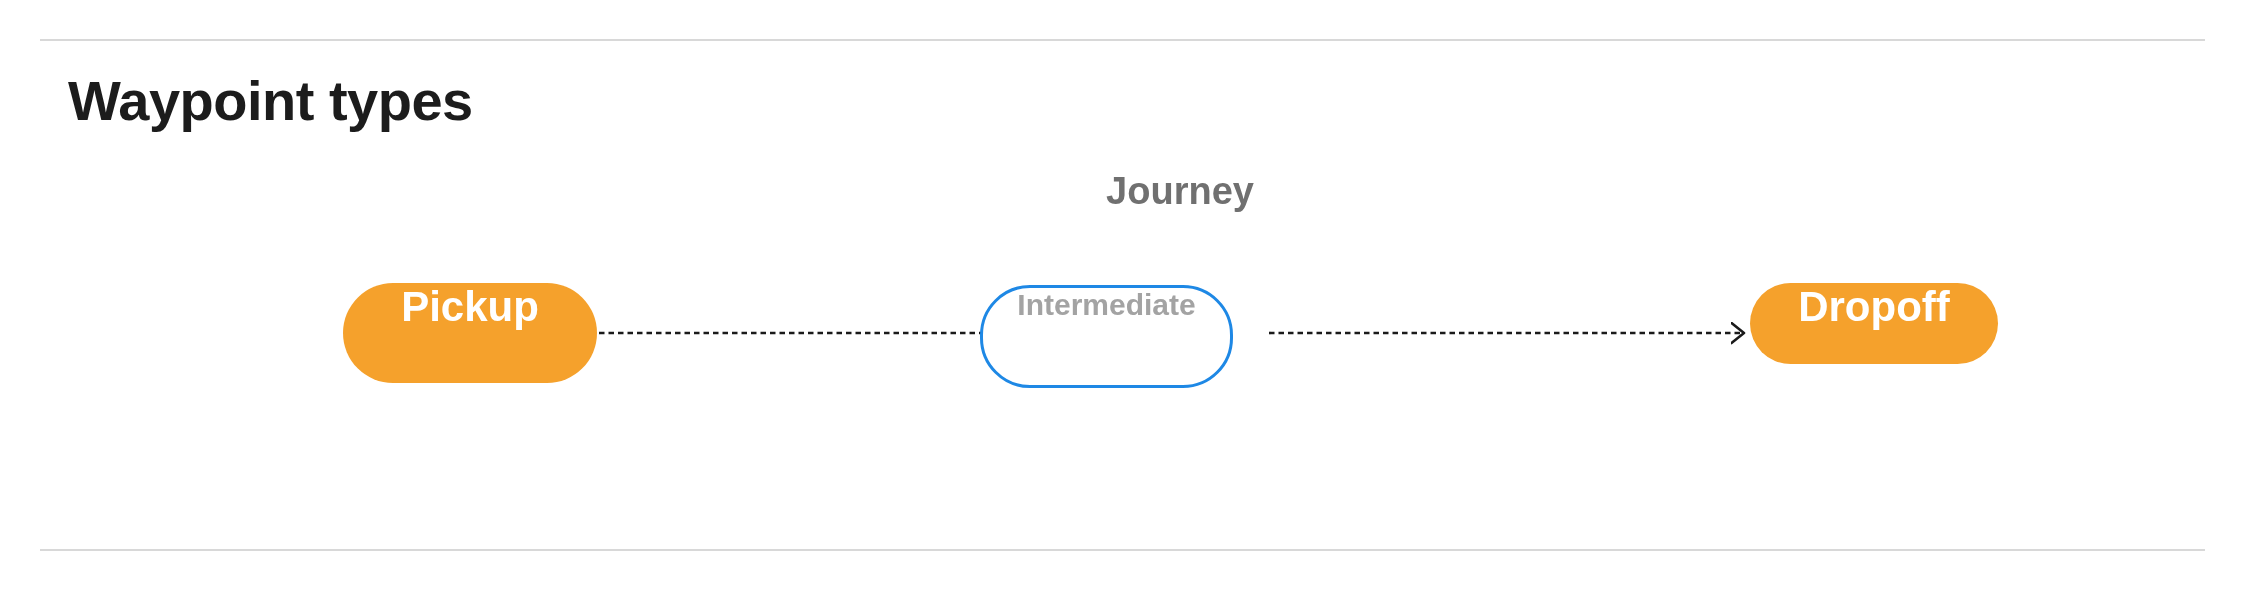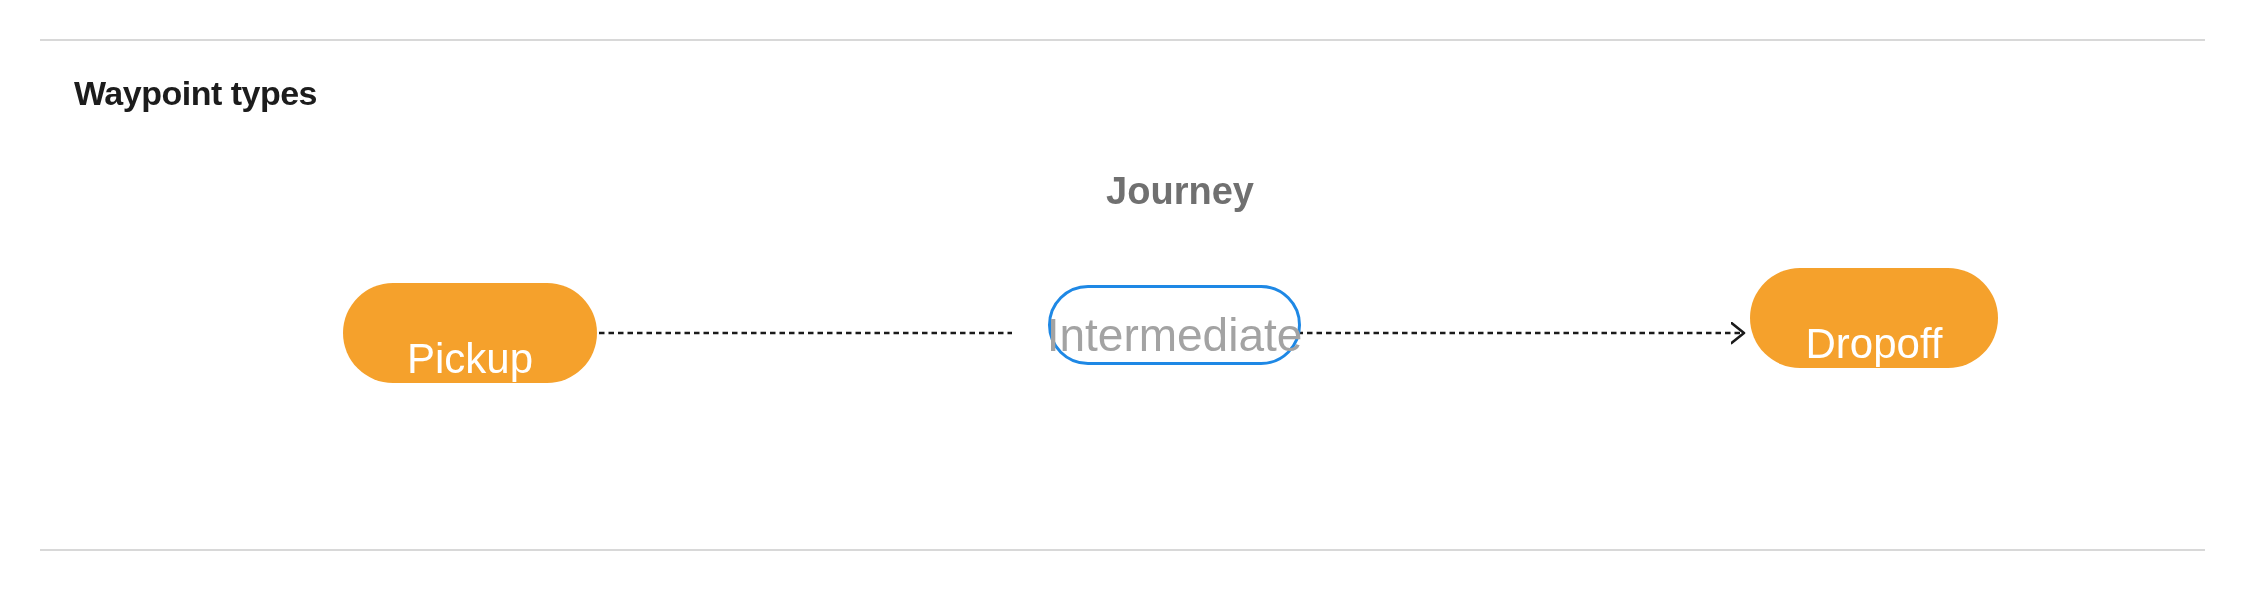--- a/index.html
+++ b/index.html
@@ -21,22 +21,22 @@
     right: 40px;
     height: 2px;
     background: var(--divider, #d8d8d8);
   }
   .divider.top { top: 39px; }
   .divider.bottom { top: 549px; }
   .heading {
     position: absolute;
     left: 64px;
     top: 64px;
-    margin: 10px;
-    font-size: 34px;
+    margin: 4px;
+    font-size: 56px;
     font-weight: 700;
     letter-spacing: -0.5px;
     color: var(--heading-text, #1c1c1c);
   }
   .journey-label {
     position: absolute;
     left: 1140px;
     top: 170px;
     transform: translateX(-50%);
     font-size: 38px;
@@ -60,44 +60,44 @@
   .arrowhead {
     stroke: var(--edge-stroke, #1a1a1a);
     stroke-width: 2.6;
     fill: none;
     stroke-linecap: round;
     stroke-linejoin: round;
   }
   .node {
     position: absolute;
     display: flex;
-    align-items: flex-end;
+    align-items: flex-start;
     justify-content: center;
-    font-weight: 400;
+    font-weight: 700;
     box-sizing: border-box;
     white-space: nowrap;
   }
   .node.terminal {
     background: var(--terminal-fill, #f5a12c);
     color: var(--terminal-text, #ffffff);
     border-radius: 52px;
     font-size: 42px;
   }
   .node.pickup  { left: 343px;  top: 283px; width: 254px; height: 100px; }
-  .node.dropoff { left: 1750px; top: 268px; width: 248px; height: 100px; }
+  .node.dropoff { left: 1750px; top: 283px; width: 248px; height: 81px; }
   .node.via {
-    left: 1048px;
+    left: 980px;
     top: 285px;
     width: 253px;
-    height: 80px;
+    height: 103px;
     background: var(--via-fill, #ffffff);
     border: 3px solid var(--via-border, #1e88e5);
     border-radius: 50px;
     color: var(--via-text, #a3a3a3);
-    font-size: 46px;
+    font-size: 30px;
   }
 </style>
 </head>
 <body>
 
 <div class="canvas">
 
   <div class="divider top"></div>
 
   <h2 class="heading">Waypoint types</h2>

